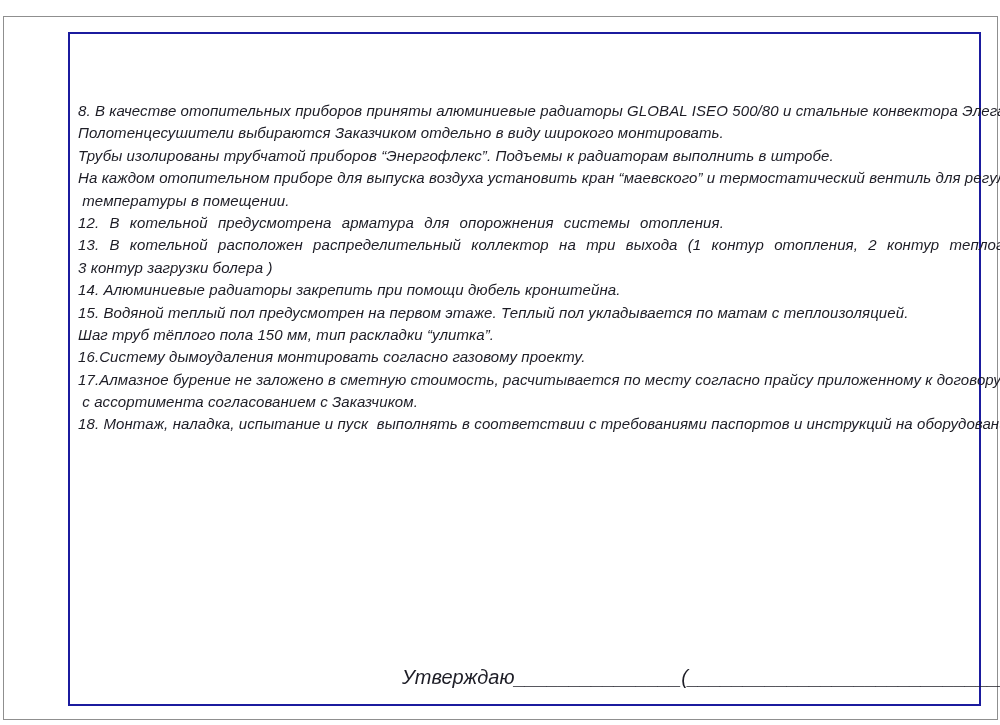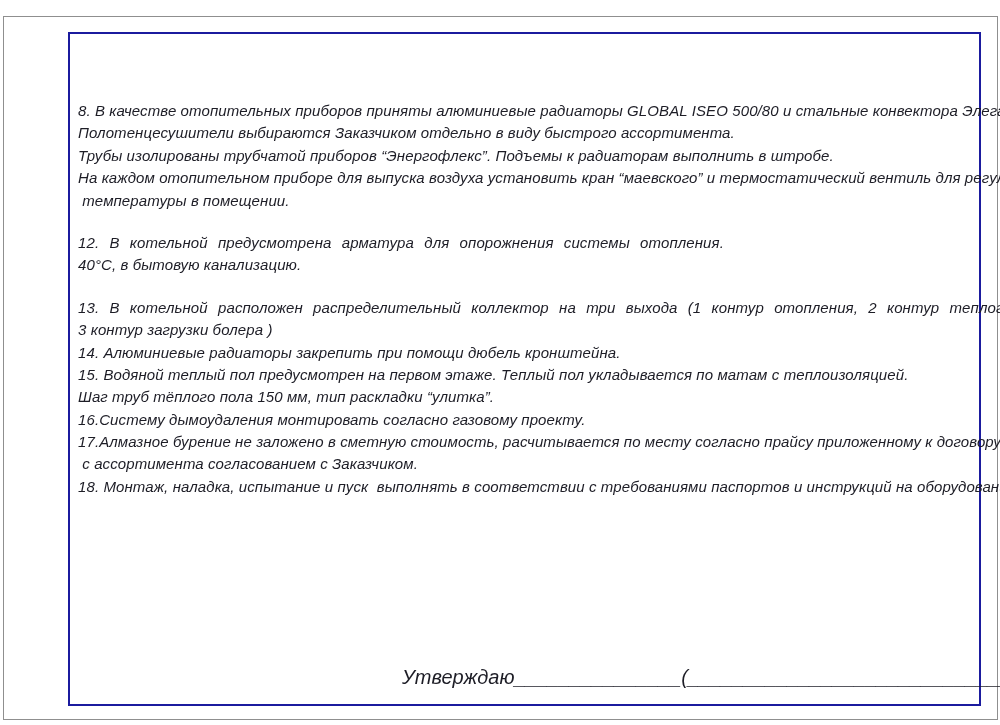--- a/index.html
+++ b/index.html
@@ -41,47 +41,45 @@
     font-size: 15px;
   }
   .line {
     height: 22.4px;
     line-height: 22.4px;
     white-space: pre;
     letter-spacing: 0.1px;
   }
   .line.wide {
     word-spacing: 6px;
-    margin-top: 20px;
   }
   .approval-line {
     position: absolute;
     left: 402px;
     top: 666px;
     color: #1d1d26;
     font-style: italic;
     font-size: 20px;
     white-space: pre;
   }
 </style>
 </head>
 <body>
 
 <div class="page">
   <div class="outer-border"></div>
   <div class="inner-border"></div>
 
   <div class="text-block">
       <div class="line">8. В качестве отопительных приборов приняты алюминиевые радиаторы GLOBAL ISEO 500/80 и стальные конвектора Элегант мини</div>
-      <div class="line">Полотенцесушители выбираются Заказчиком отдельно в виду быстрого ассортимента.</div>
+      <div class="line">Полотенцесушители выбираются Заказчиком отдельно в виду широкого монтировать.</div>
       <div class="line">Трубы изолированы трубчатой приборов “Энергофлекс”. Подъемы к радиаторам выполнить в штробе.</div>
       <div class="line">На каждом отопительном приборе для выпуска воздуха установить кран “маевского” и термостатический вентиль для регулировки</div>
       <div class="line"> температуры в помещении.</div>
       <div class="line wide">12. В котельной предусмотрена арматура для опорожнения системы отопления.</div>
-      <div class="line">40°С, в бытовую канализацию.</div>
       <div class="line wide">13. В котельной расположен распределительный коллектор на три выхода (1 контур отопления, 2 контур теплого пола,</div>
       <div class="line">3 контур загрузки болера )</div>
       <div class="line">14. Алюминиевые радиаторы закрепить при помощи дюбель кронштейна.</div>
       <div class="line">15. Водяной теплый пол предусмотрен на первом этаже. Теплый пол укладывается по матам с теплоизоляцией.</div>
       <div class="line">Шаг труб тёплого пола 150 мм, тип раскладки “улитка”.</div>
       <div class="line">16.Систему дымоудаления монтировать согласно газовому проекту.</div>
       <div class="line">17.Алмазное бурение не заложено в сметную стоимость, расчитывается по месту согласно прайсу приложенному к договору,</div>
       <div class="line"> с ассортимента согласованием с Заказчиком.</div>
       <div class="line">18. Монтаж, наладка, испытание и пуск  выполнять в соответствии с требованиями паспортов и инструкций на оборудование.</div>
     </div>

